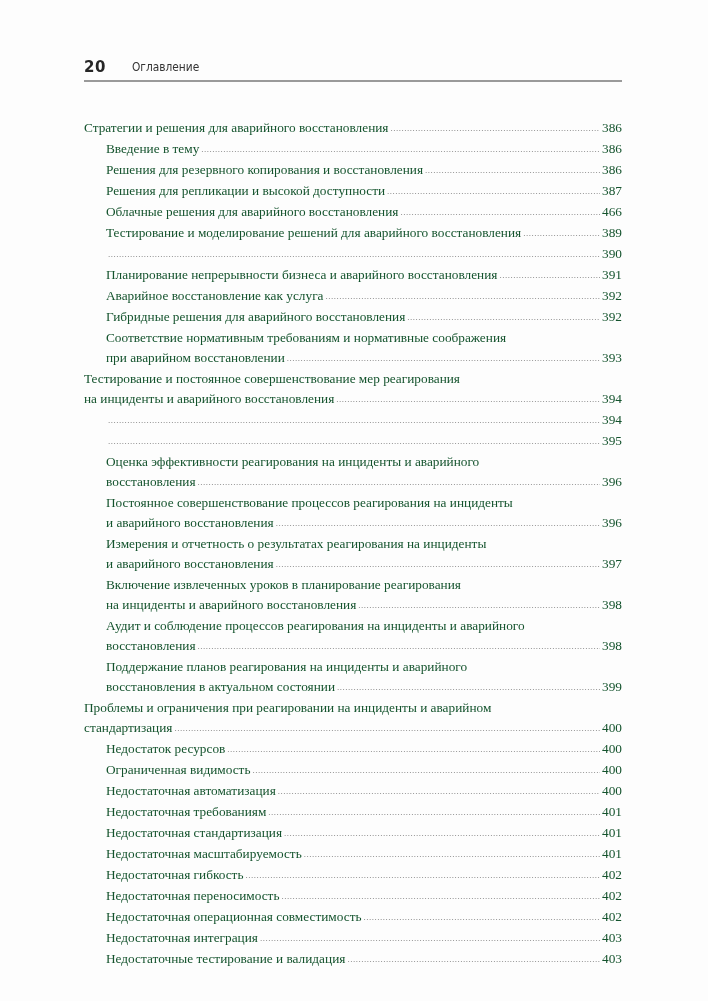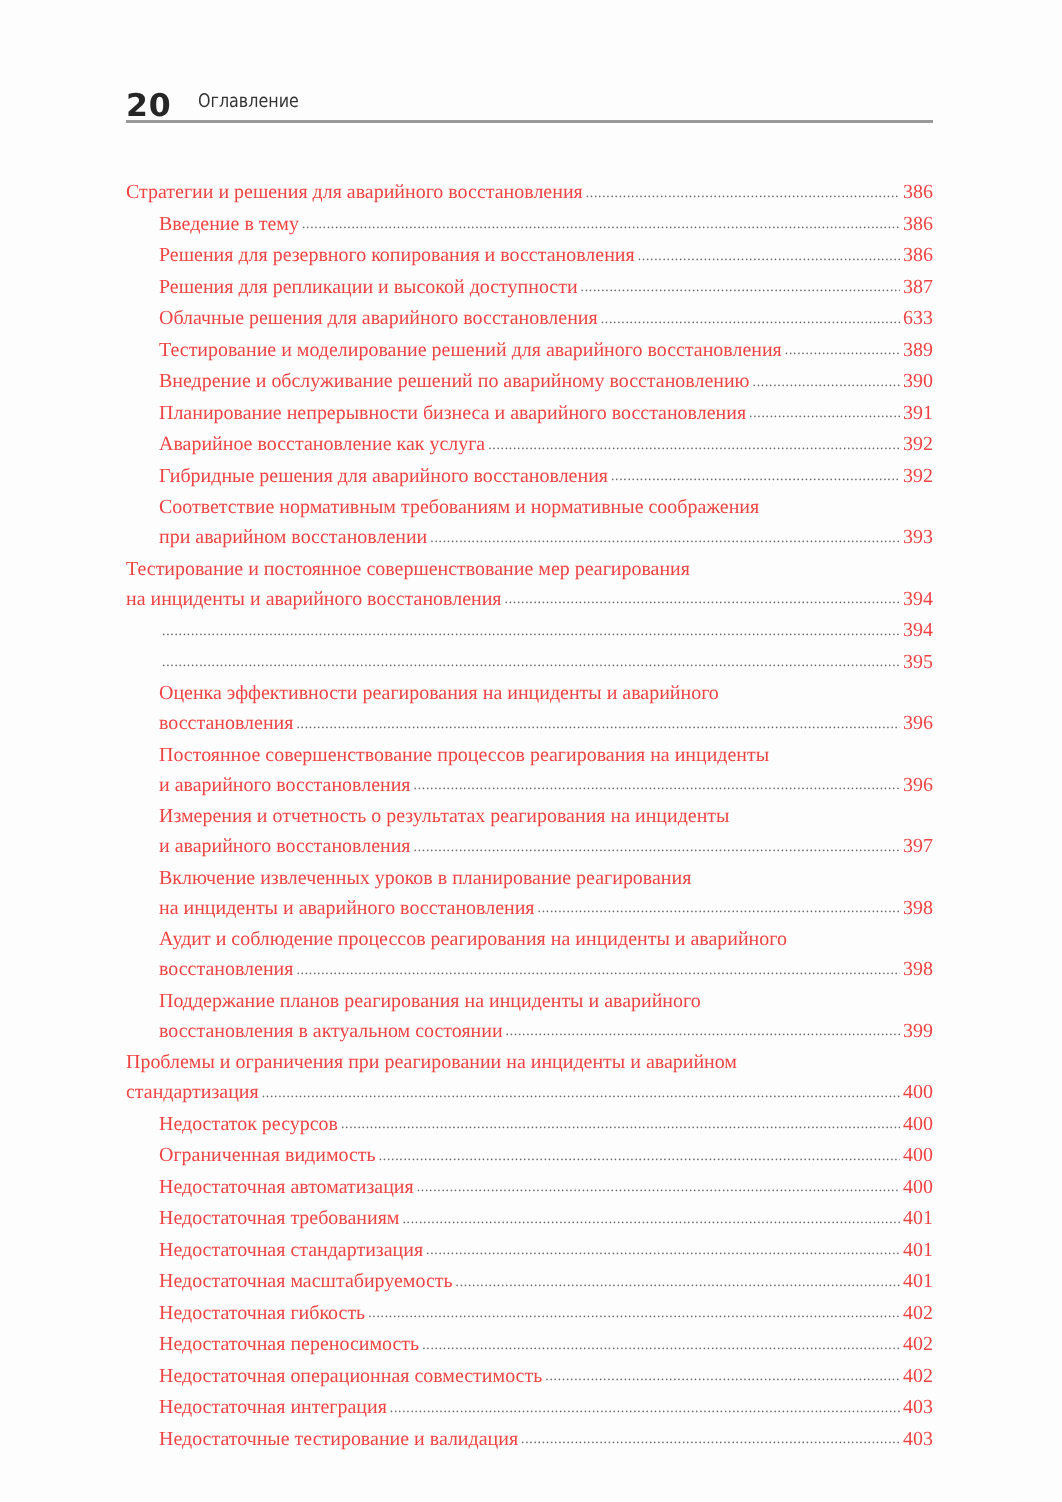--- a/index.html
+++ b/index.html
@@ -1,22 +1,22 @@
 <!DOCTYPE html>
 <html><head>
 <meta charset="utf-8">
 <style>
   html, body { margin: 0; padding: 0; background: #ffffff; }
   body { width: 708px; height: 1001px; position: relative; overflow: hidden; }
   .page { position: absolute; left: 0; top: 0; width: 708px; height: 1001px; background: #fdfdfd; }
   .header { position: absolute; left: 84px; top: 56px; width: 538px; height: 26px; }
-  .header .num { position: absolute; left: 0; top: 2px; font-family: "DejaVu Sans", sans-serif; font-weight: bold; font-size: 21px; color: #262626; letter-spacing: 0.5px; }
+  .header .num { position: absolute; left: 0; top: 2px; font-family: "DejaVu Sans", sans-serif; font-weight: bold; font-size: 15px; color: #262626; letter-spacing: 0.5px; }
   .header .title { position: absolute; left: 48px; top: 3px; font-family: "DejaVu Sans", sans-serif; font-size: 12.5px; color: #333; transform: scaleX(0.85); transform-origin: left center; }
   .header-rule { position: absolute; left: 84px; top: 80px; width: 538px; height: 2px; background: #9a9a9a; }
-  .toc { position: absolute; left: 84px; top: 118px; width: 538px; font-family: "Liberation Serif", "DejaVu Serif", serif; font-size: 13.3px; color: #ef4444; }
+  .toc { position: absolute; left: 84px; top: 118px; width: 538px; font-family: "Liberation Serif", "DejaVu Serif", serif; font-size: 13.3px; color: #14532d; }
   .entry { position: relative; }
   .entry.l1 { padding-left: 0; }
   .entry.l2 { padding-left: 22px; }
   .line { display: flex; align-items: baseline; height: 20px; line-height: 20px; white-space: nowrap; }
   .line .txt { flex: 0 0 auto; }
   .line .dots { flex: 1 1 auto; overflow: hidden; margin: 0 2px; color: #6a6a6a; letter-spacing: 0.5px; font-size: 9px; position: relative; top: -1px; }
   .line .dots::after { content: "........................................................................................................................................................................................................................"; }
   .line .pg { flex: 0 0 auto; text-align: right; }
   .gap { height: 1px; }
 </style>
@@ -60,35 +60,34 @@
           <span class="txt">Решения для репликации и высокой доступности</span>
           <span class="dots"></span>
           <span class="pg">387</span>
         </div>
       </div>
       <div class="gap"></div>
       <div class="entry l2">
         <div class="line">
           <span class="txt">Облачные решения для аварийного восстановления</span>
           <span class="dots"></span>
-          <span class="pg">633</span>
+          <span class="pg">466</span>
         </div>
       </div>
       <div class="gap"></div>
       <div class="entry l2">
         <div class="line">
           <span class="txt">Тестирование и моделирование решений для аварийного восстановления</span>
           <span class="dots"></span>
           <span class="pg">389</span>
         </div>
       </div>
       <div class="gap"></div>
       <div class="entry l2">
         <div class="line">
-          <span class="txt">Внедрение и обслуживание решений по аварийному восстановлению</span>
           <span class="dots"></span>
           <span class="pg">390</span>
         </div>
       </div>
       <div class="gap"></div>
       <div class="entry l2">
         <div class="line">
           <span class="txt">Планирование непрерывности бизнеса и аварийного восстановления</span>
           <span class="dots"></span>
           <span class="pg">391</span>

